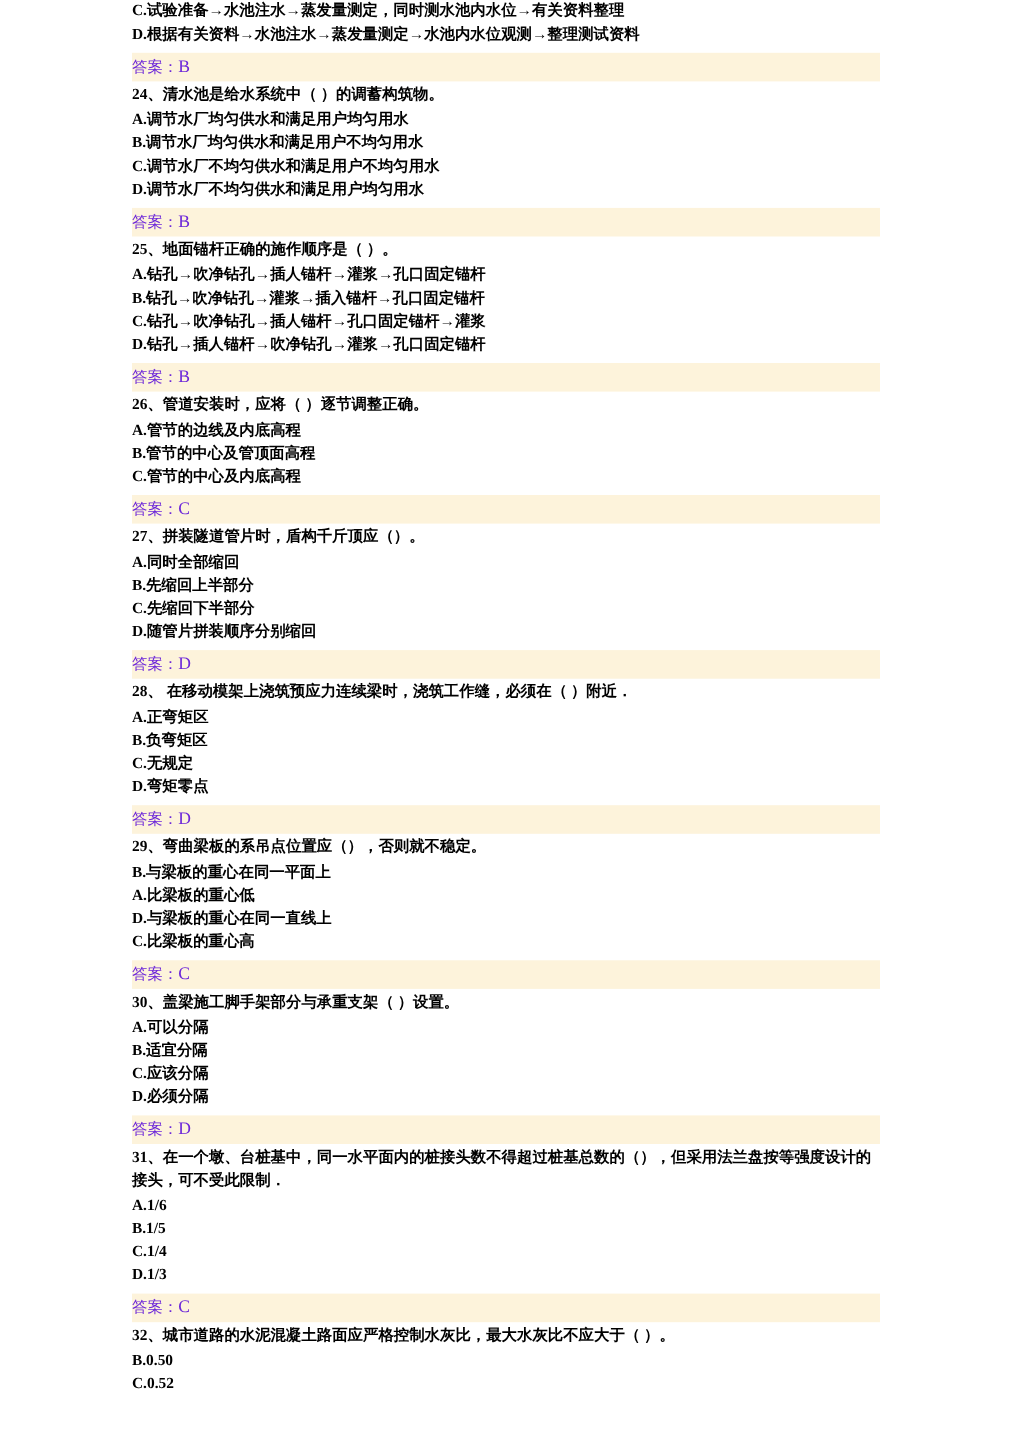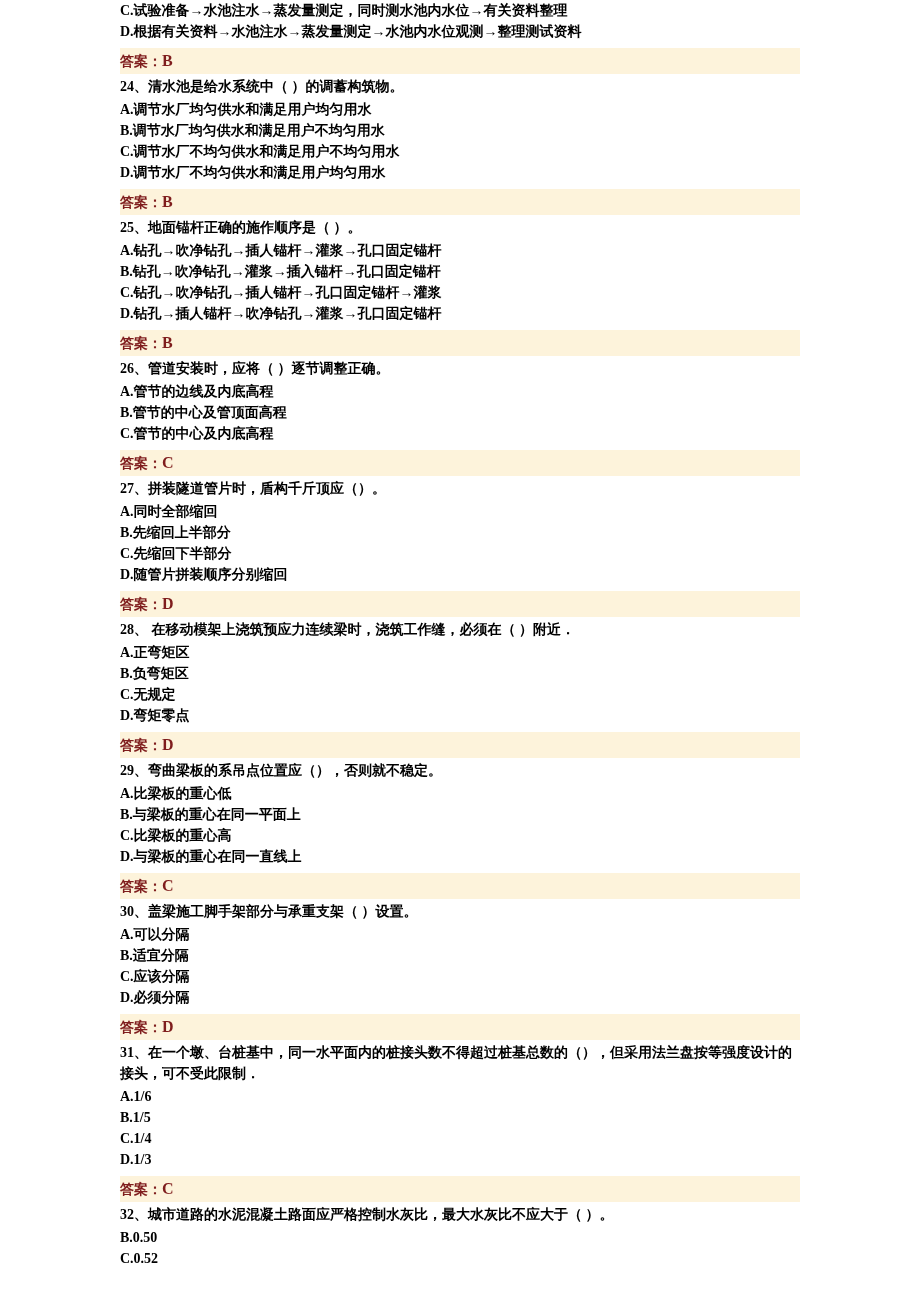--- a/index.html
+++ b/index.html
@@ -14,22 +14,22 @@
   }
   .content {
     padding: 0 120px 20px 120px;
   }
   .opt {
     margin: 0;
     padding: 0;
   }
   .answer-bar {
     background: #fdf3db;
-    color: #7f1d1d;
-    font-weight: bold;
+    color: #6d28d9;
+    font-weight: normal;
     padding: 1px 0;
     margin: 6px 0 2px 0;
   }
   .answer-letter {
     font-family: "Times New Roman", serif;
     font-size: 16px;
   }
   .q {
     margin-bottom: 2px;
   }
@@ -87,24 +87,24 @@
       <div class="block">
         <div class="q">28、 在移动模架上浇筑预应力连续梁时，浇筑工作缝，必须在（  ）附近．</div>
         <div class="opt">A.正弯矩区</div>
         <div class="opt">B.负弯矩区</div>
         <div class="opt">C.无规定</div>
         <div class="opt">D.弯矩零点</div>
       </div>
       <div class="answer-bar"><span>答案：</span><span class="answer-letter">D</span></div>
       <div class="block">
         <div class="q">29、弯曲梁板的系吊点位置应（），否则就不稳定。</div>
+        <div class="opt">B.与梁板的重心在同一平面上</div>
         <div class="opt">A.比梁板的重心低</div>
-        <div class="opt">B.与梁板的重心在同一平面上</div>
+        <div class="opt">D.与梁板的重心在同一直线上</div>
         <div class="opt">C.比梁板的重心高</div>
-        <div class="opt">D.与梁板的重心在同一直线上</div>
       </div>
       <div class="answer-bar"><span>答案：</span><span class="answer-letter">C</span></div>
       <div class="block">
         <div class="q">30、盖梁施工脚手架部分与承重支架（  ）设置。</div>
         <div class="opt">A.可以分隔</div>
         <div class="opt">B.适宜分隔</div>
         <div class="opt">C.应该分隔</div>
         <div class="opt">D.必须分隔</div>
       </div>
       <div class="answer-bar"><span>答案：</span><span class="answer-letter">D</span></div>

